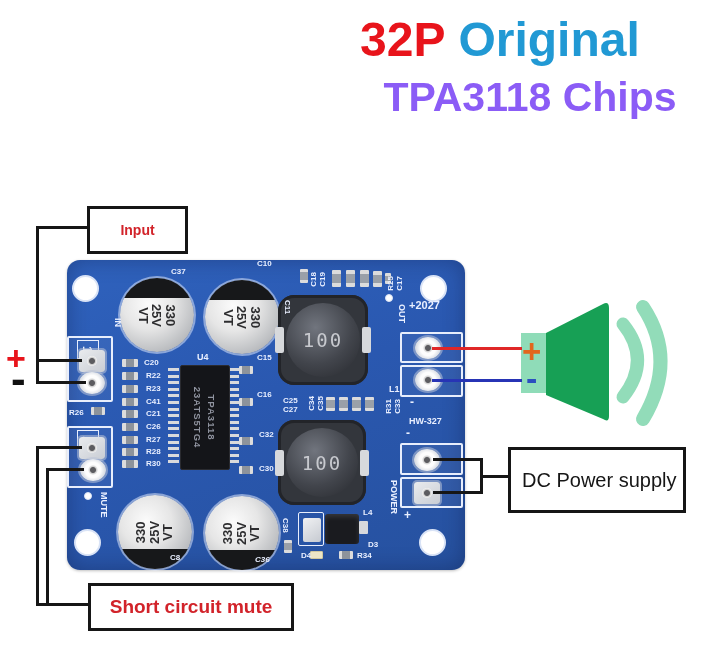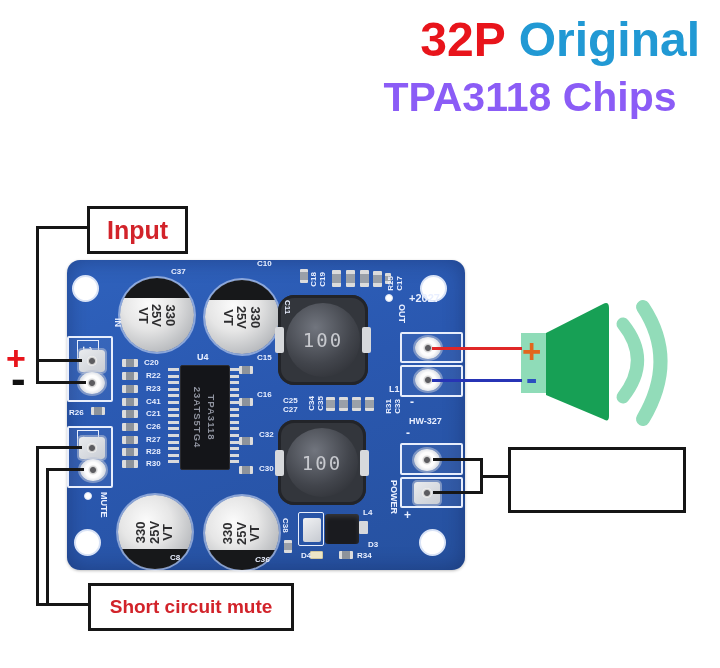--- a/index.html
+++ b/index.html
@@ -1,29 +1,29 @@
 <!DOCTYPE html>
 <html><head>
 <meta charset="utf-8">
 <style>
   html,body{margin:0;padding:0;}
   body{width:720px;height:668px;background:#ffffff;position:relative;overflow:hidden;
        font-family:"Liberation Sans",sans-serif;}
 
   
-  #title-line1{position:absolute;left:360px;top:12px;width:340px;text-align:right;
+  #title-line1{position:absolute;left:360px;top:12px;width:340px;text-align:left;
                font-size:48px;font-weight:bold;white-space:nowrap;}
   #title-line1 .t2{margin-left:13px;}
   #title-line2{position:absolute;left:360px;top:74px;width:340px;text-align:center;
                font-size:41px;font-weight:bold;white-space:nowrap;}
 
   
   .callout{position:absolute;background:#ffffff;border:3px solid #161616;
            display:flex;align-items:center;justify-content:center;font-weight:bold;z-index:6;}
-  #input-box{left:87px;top:206px;width:95px;height:42px;font-size:25px;}
+  #input-box{left:87px;top:206px;width:95px;height:42px;font-size:14px;}
   #mute-box{left:88px;top:583px;width:200px;height:42px;font-size:19px;}
   #dc-box{left:508px;top:447px;width:178px;height:66px;font-size:20px;font-weight:normal;
           flex-direction:column;align-items:flex-start;justify-content:center;
           padding-left:11px;box-sizing:border-box;line-height:1.45;color:#161616;}
 
   
   .wire{position:absolute;z-index:5;}
 
   
   #in-plus{position:absolute;left:6px;top:341px;font-size:34px;font-weight:bold;line-height:1;z-index:6;}
@@ -107,20 +107,21 @@
 
 <div class="wire" style="left: 432px; top: 347px; width: 90px; height: 3px; background: rgb(224, 39, 39);"></div>
 <div class="wire" style="left: 432px; top: 379px; width: 90px; height: 3px; background: rgb(39, 52, 181);"></div>
 
 <div id="in-plus" style="color: rgb(232, 20, 27);">+</div>
 <div id="in-minus">-</div>
 
 <div id="input-box" class="callout" style="color: rgb(210, 35, 42);">Input</div>
 <div id="mute-box" class="callout" style="color: rgb(210, 35, 42);">Short circuit mute</div>
 <div id="dc-box" class="callout">
+  <div>DC Power supply</div>
 </div>
 
 <div id="pcb">
 
   <div class="pins" style="left:101px;"></div>
   <div class="pins" style="left:161px;"></div>
   <div id="chip">
     <div class="ctxt">
         <span class="crot">
       <span>TPA3118</span>
@@ -231,21 +232,21 @@
     <div class="smd led" style="left: 243px; top: 291px; width: 13px; height: 8px;"></div>
     <div class="smd" style="left: 272px; top: 291px; width: 14px; height: 8px;"></div>
     <div class="silk" style="left: 104px; top: 8px;">C37</div>
     <div class="silk" style="left: 190px; top: 0;">C10</div>
     <div class="silk r90" style="left: 216px; top: 40px;">C11</div>
     <div class="silk rm90" style="left: 243px; top: 12px;">C18</div>
     <div class="silk rm90" style="left: 252px; top: 12px;">C19</div>
     <div class="silk rm90" style="left: 320px; top: 16px;">R25</div>
     <div class="silk rm90" style="left: 329px; top: 16px;">C17</div>
     <div class="silk r90" style="left: 330px; top: 44px; font-size: 9px;">OUT</div>
-    <div class="silk" style="left: 342px; top: 33px; font-size: 11px;">+2027</div>
+    <div class="silk" style="left: 342px; top: 40px; font-size: 11px;">+2027</div>
     <div class="silk r90" style="left: 46px; top: 58px; font-size: 9px;">IN</div>
     <div class="silk" style="left: 2px; top: 149px;">R26</div>
     <div class="silk r90" style="left: 32px; top: 232px; font-size: 9px;">MUTE</div>
     <div class="silk" style="left: 130px; top: 93px; font-size: 9px;">U4</div>
     <div class="silk" style="left: 77px; top: 99px;">C20</div>
     <div class="silk" style="left: 79px; top: 112px;">R22</div>
     <div class="silk" style="left: 79px; top: 125px;">R23</div>
     <div class="silk" style="left: 79px; top: 138px;">C41</div>
     <div class="silk" style="left: 79px; top: 150px;">C21</div>
     <div class="silk" style="left: 79px; top: 163px;">C26</div>

